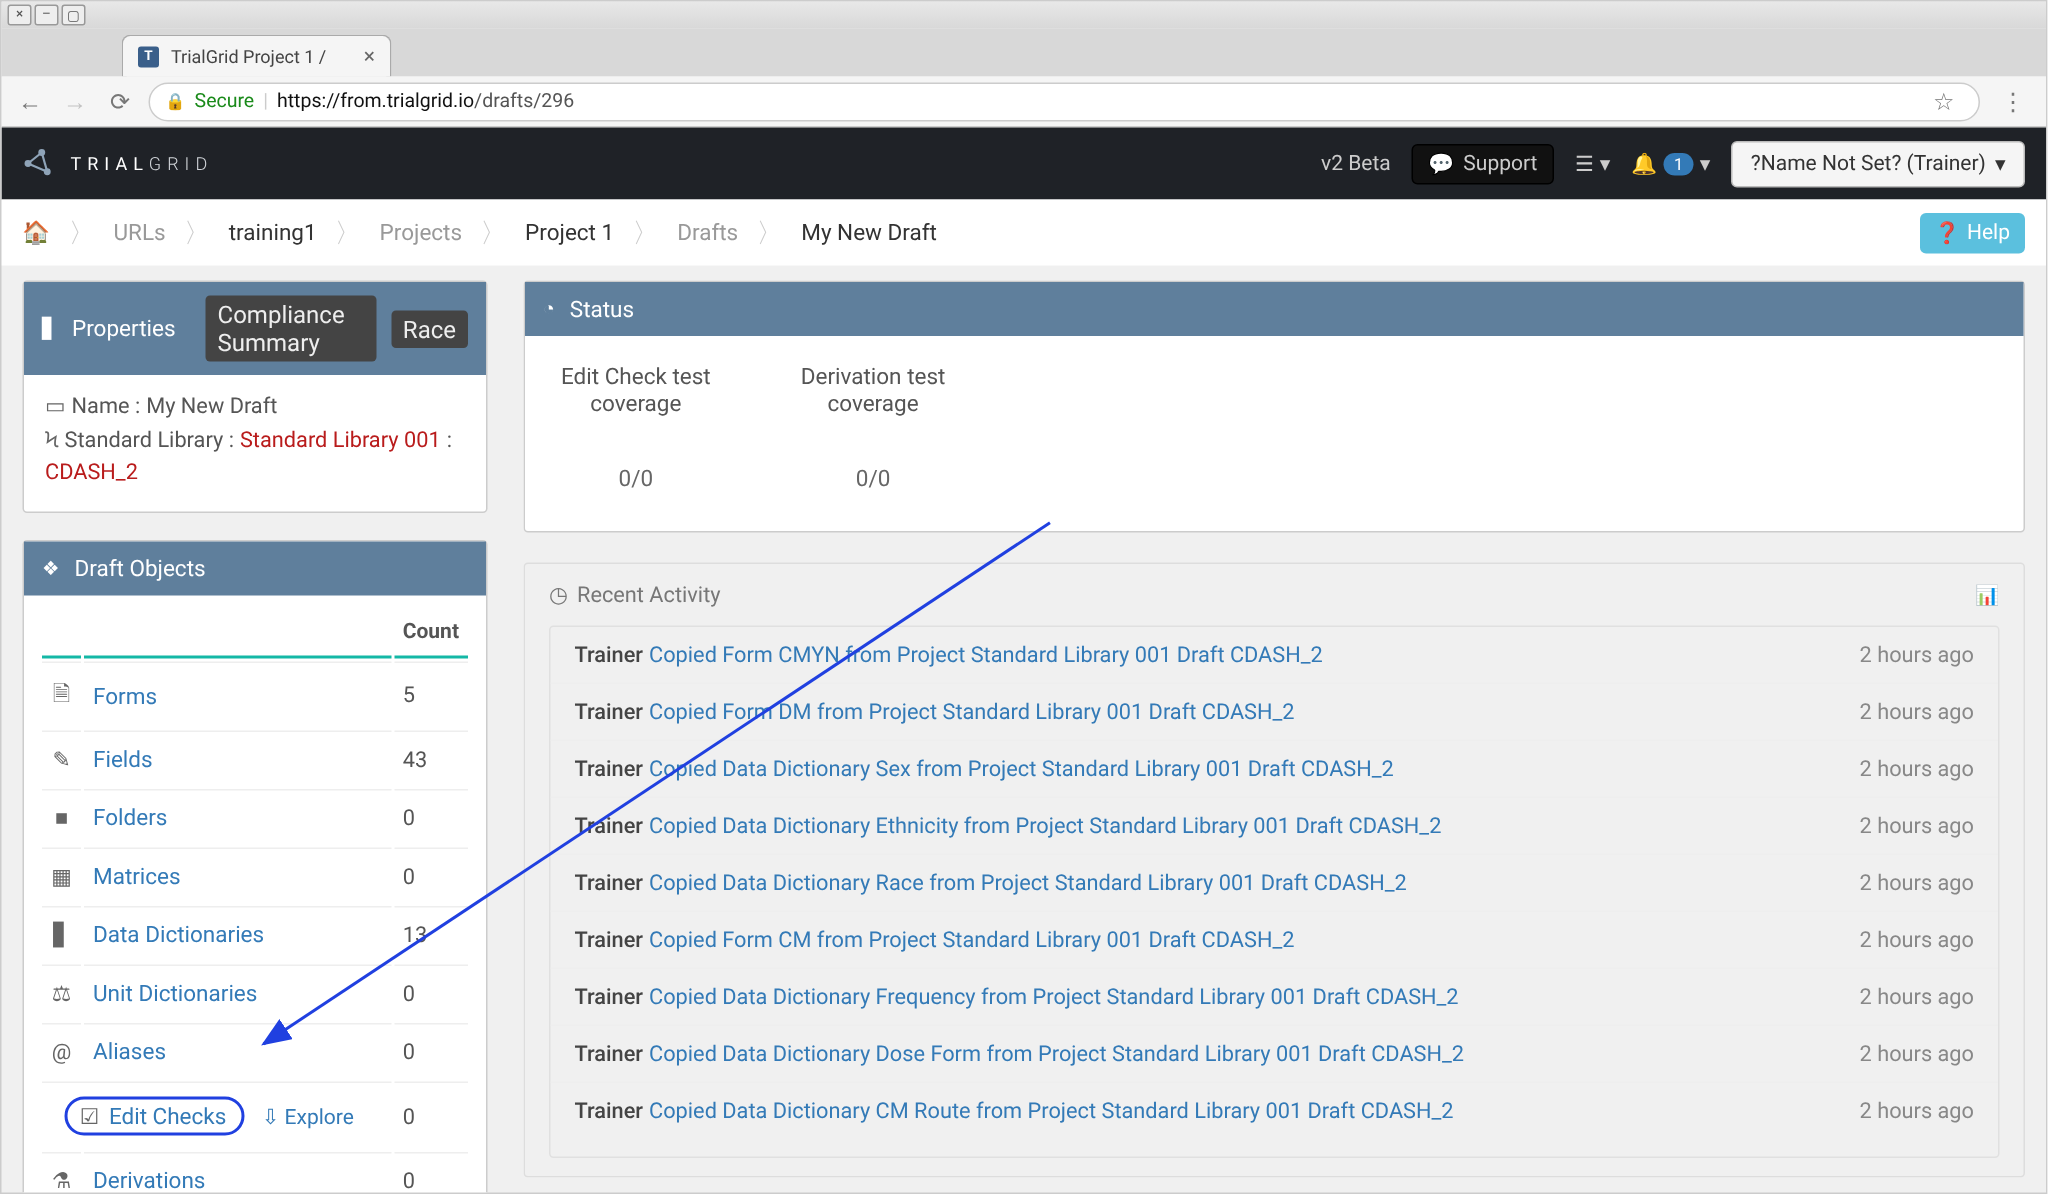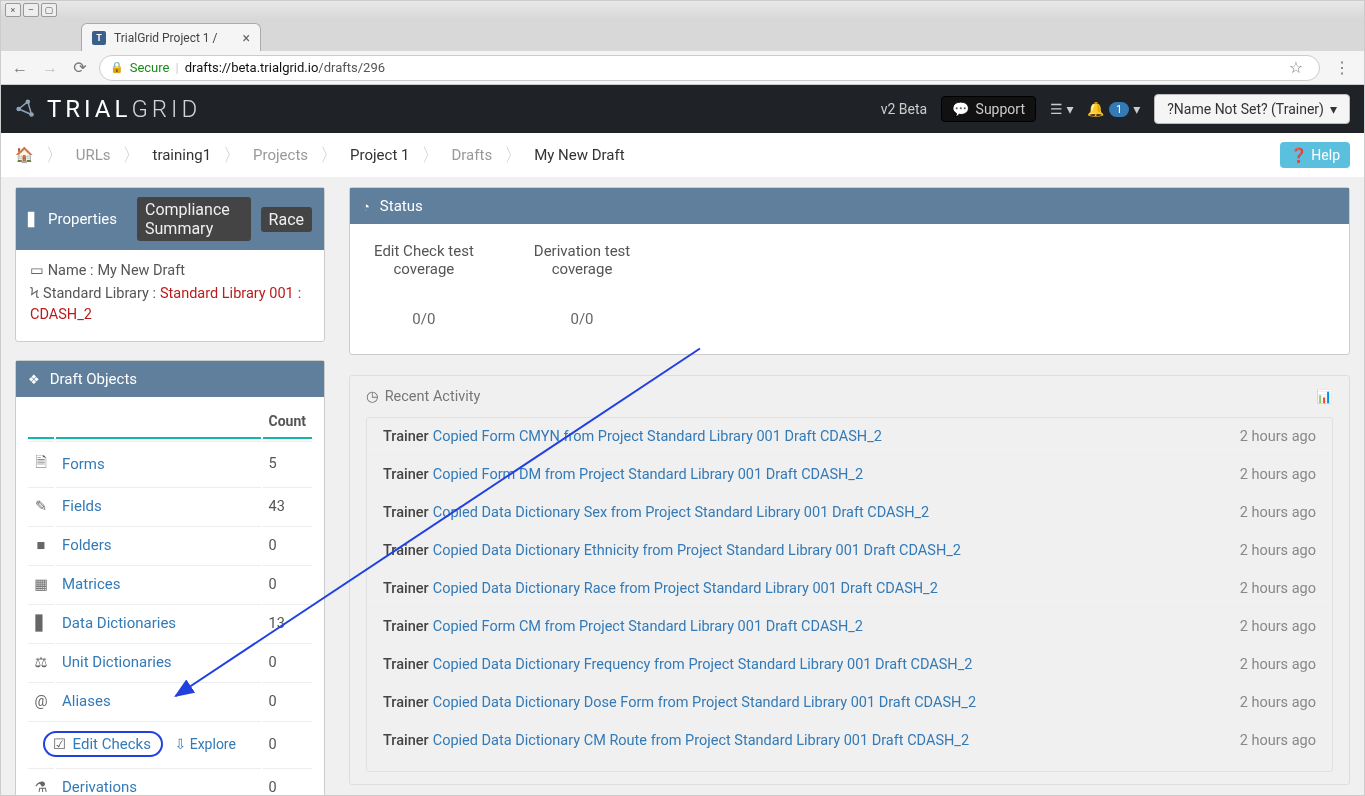--- a/index.html
+++ b/index.html
@@ -20,21 +20,21 @@
 .lock-icon { color: #1a8a1a; font-size: 11px; }
 .url-text { color: #555; flex: 1; }
 .url-text .host { color: #111; }
 .star-icon, .menu-dots { color: #777; font-size: 16px; padding: 0 6px; cursor: pointer; }
 
 
 .app-header { height: 48px; background: #1f2227; display: flex; align-items: center; padding: 0 14px; color: #ccc; font-size: 14px; }
 .logo { display: flex; align-items: center; gap: 10px; }
 .logo-mark { width: 22px; height: 22px; position: relative; }
 .logo-mark svg { width: 100%; height: 100%; }
-.logo-text { letter-spacing: 4px; font-size: 24px; color: #d0d4d8; font-weight: 300; }
+.logo-text { letter-spacing: 4px; font-size: 12px; color: #d0d4d8; font-weight: 300; }
 .logo-text b { font-weight: 400; color: #fff; }
 .header-right { margin-left: auto; display: flex; align-items: center; gap: 14px; }
 .hdr-btn { background: #111; border: 1px solid #000; padding: 4px 10px; border-radius: 4px; color: #ccc; cursor: pointer; display: flex; align-items: center; gap: 6px; }
 .hdr-item { color: #ccc; cursor: pointer; display: flex; align-items: center; gap: 4px; }
 .badge-blue { background: #337ab7; color: #fff; border-radius: 9px; padding: 1px 7px; font-size: 11px; }
 .user-btn { background: #f5f5f5; color: #333; border: 1px solid #bbb; border-radius: 4px; padding: 6px 12px; cursor: pointer; display: flex; align-items: center; gap: 6px; }
 
 
 .breadcrumb-row { height: 44px; background: #fff; display: flex; align-items: center; padding: 0 14px; }
 .breadcrumb { display: flex; align-items: center; gap: 12px; flex: 1; }
@@ -111,21 +111,21 @@
   </div>
 
   <div class="addr-bar">
     <div class="nav-icon">←</div>
     <div class="nav-icon" style="opacity:.4">→</div>
     <div class="nav-icon">⟳</div>
     <div class="url-field">
       <span class="lock-icon">🔒</span>
       <span class="secure-label">Secure</span>
       <span style="color:#ccc">|</span>
-      <span class="url-text"><span class="host">drafts://beta.trialgrid.io</span><span>/drafts/296</span></span>
+      <span class="url-text"><span class="host">https://from.trialgrid.io</span><span>/drafts/296</span></span>
       <span class="star-icon">☆</span>
     </div>
     <div class="menu-dots">⋮</div>
   </div>
 
   <div class="app-header">
     <div class="logo">
       <span class="logo-mark">
         <svg viewBox="0 0 24 24">
             <circle cx="4" cy="12" r="2.5" fill="#8fa4b8"></circle>

